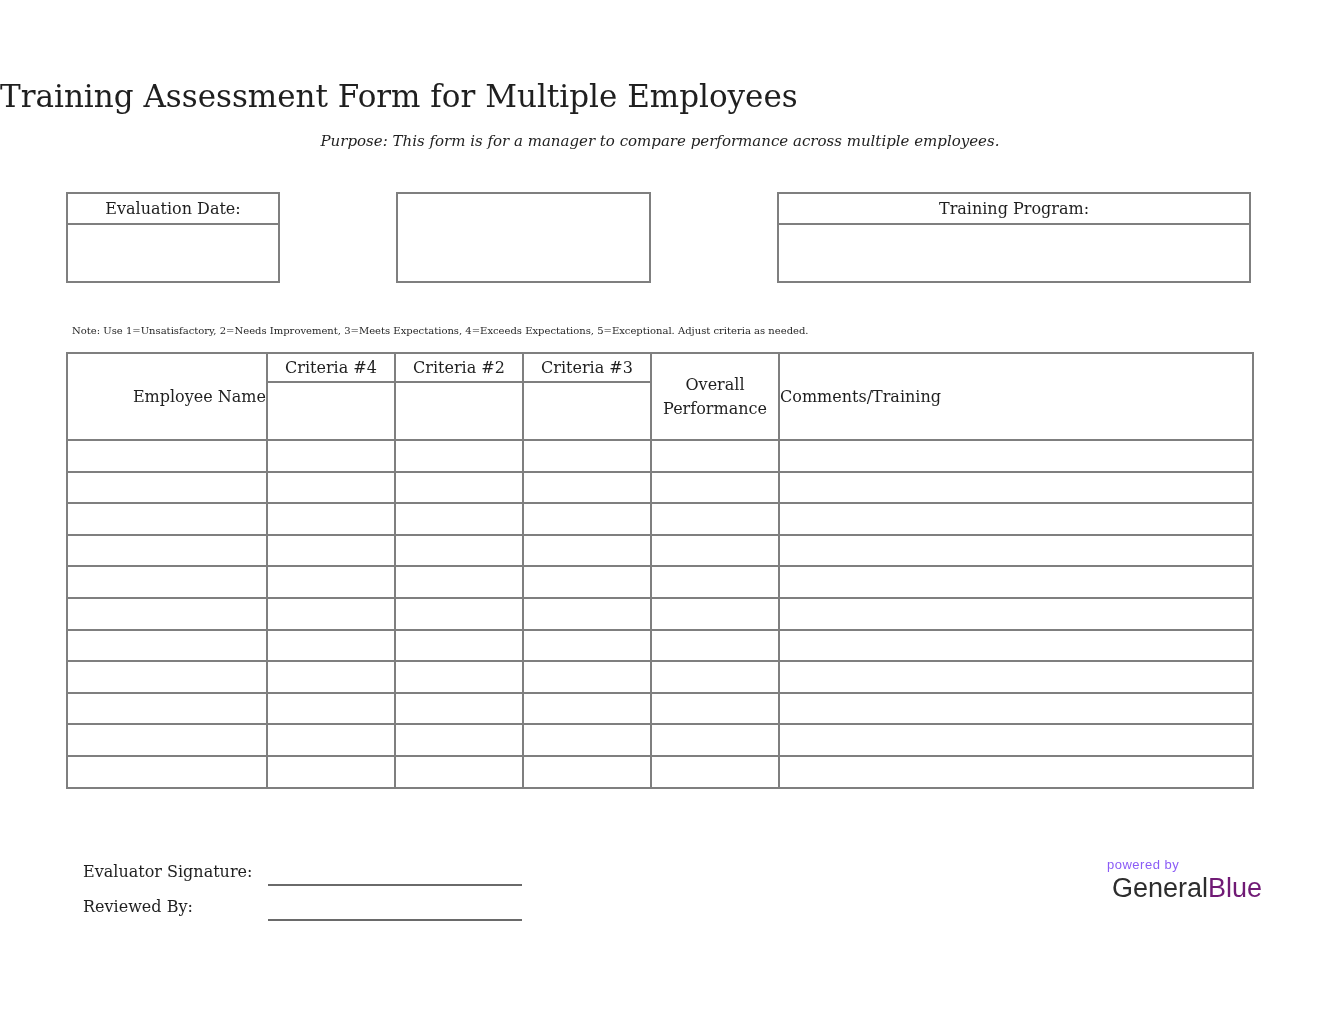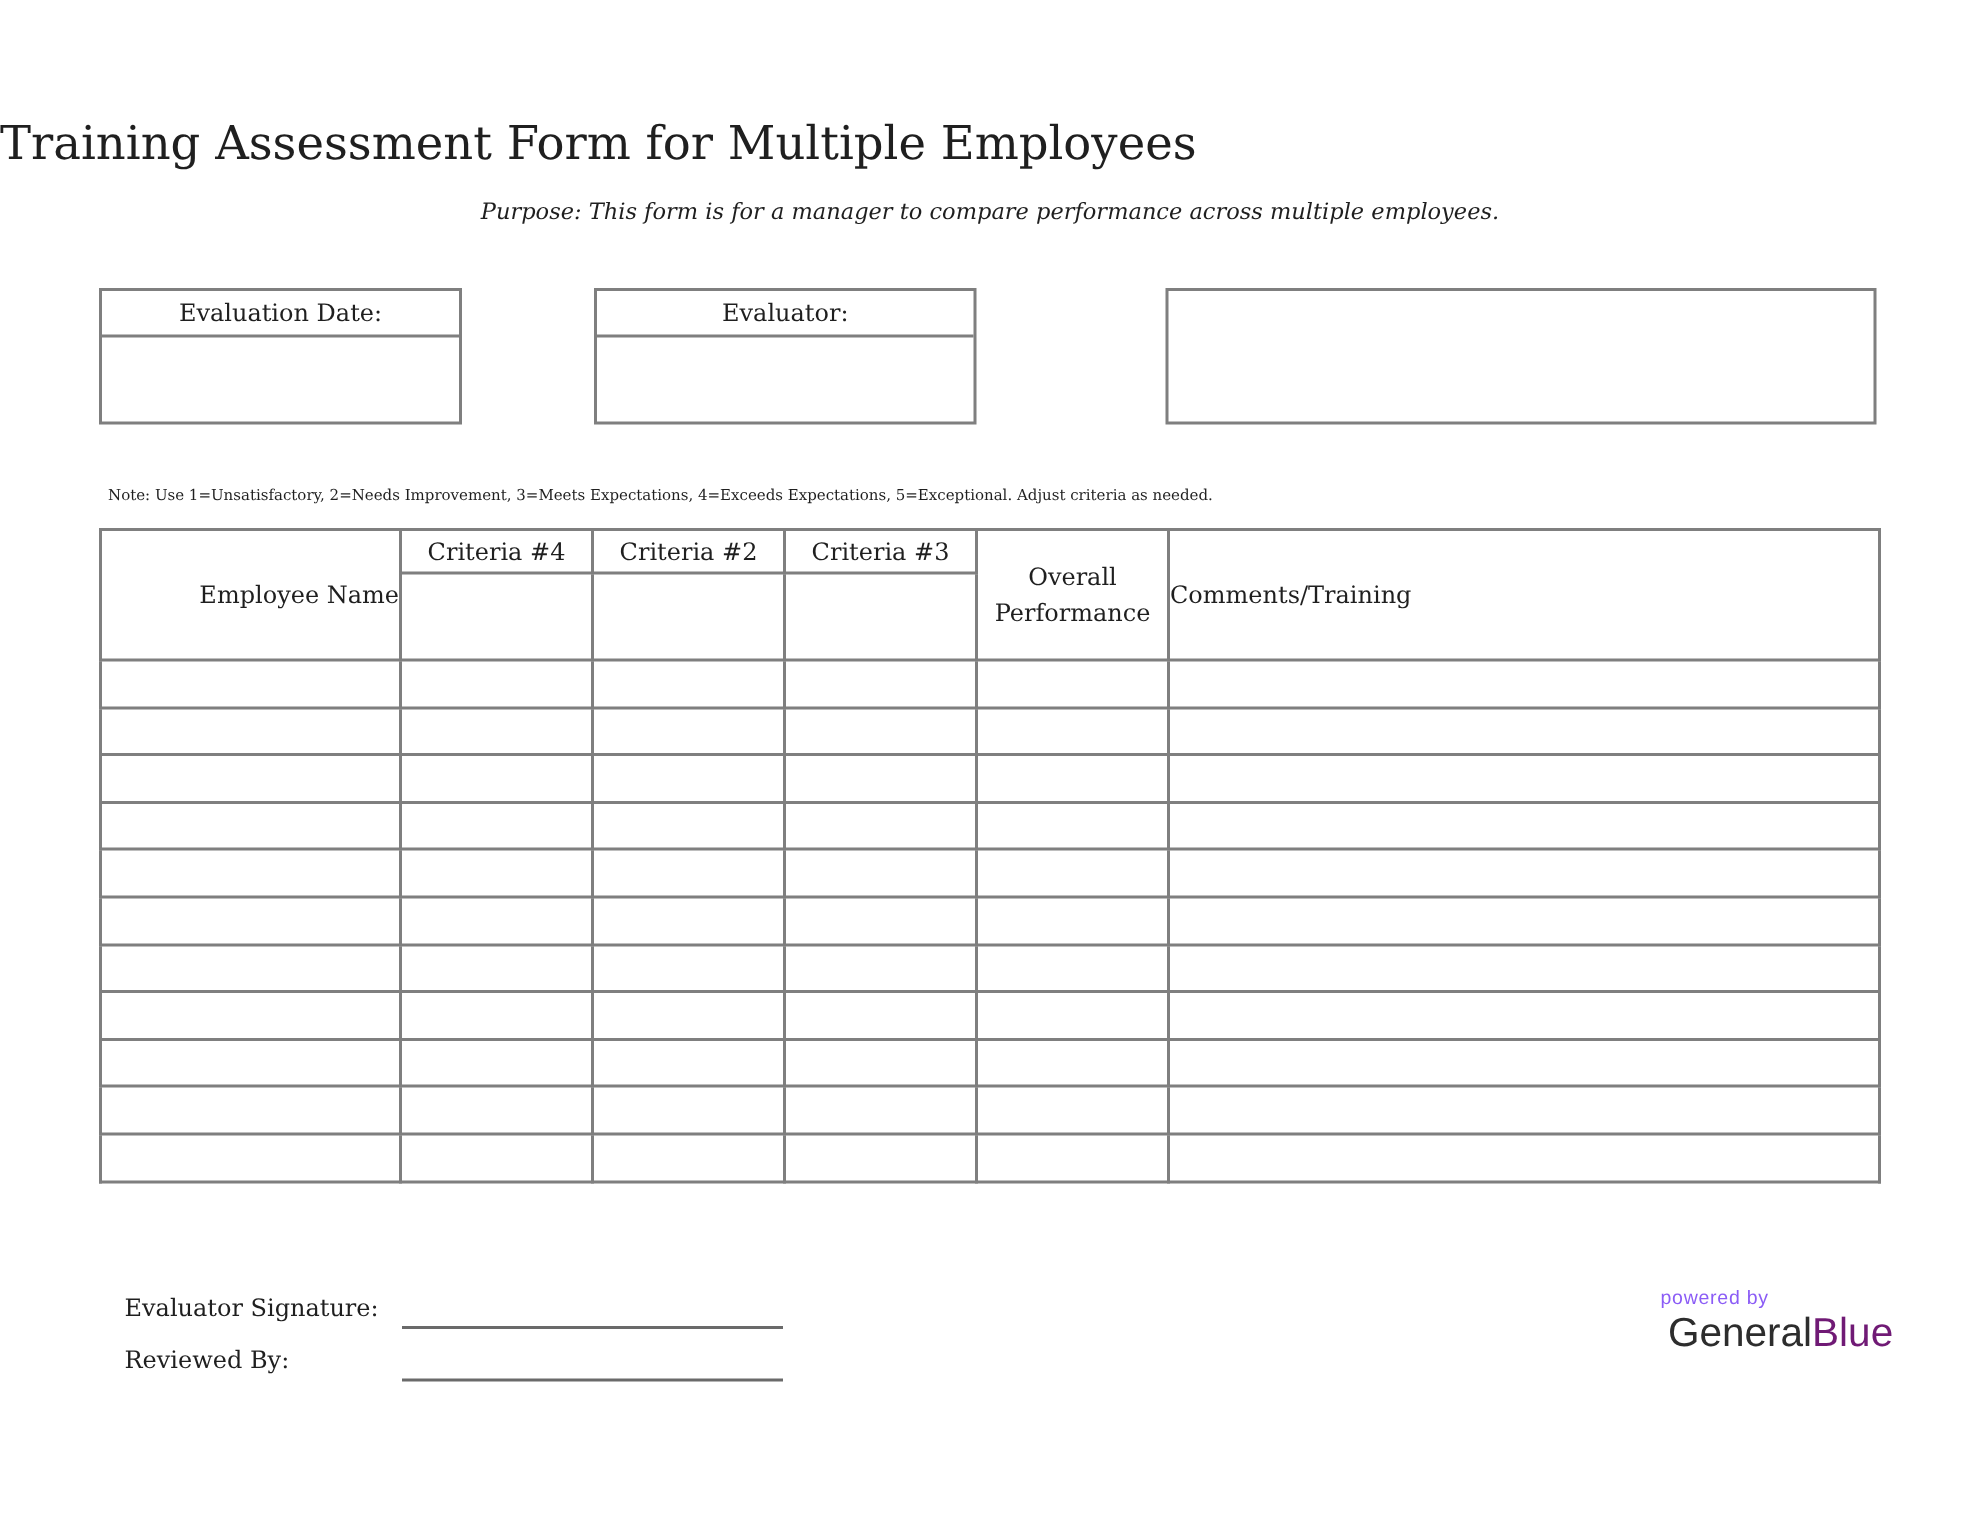--- a/index.html
+++ b/index.html
@@ -38,21 +38,21 @@
     background: #ffffff;
   }
   .info-box .label {
     height: 29px;
     line-height: 29px;
     text-align: center;
     font-size: 16px;
     border-bottom: 2px solid #7f7f7f;
   }
   .info-box .value { height: 56px; }
-  #box-date      { left: 66px;  width: 242px; }
+  #box-date      { left: 66px;  width: 214px; }
   #box-evaluator { left: 396px; width: 255px; }
   #box-program   { left: 777px; width: 474px; }
 
   .note {
     position: absolute;
     top: 325px; left: 72px;
     font-size: 10px;
     margin: 0;
   }
 
@@ -127,25 +127,25 @@
 
   <h1 class="title">Training Assessment Form for Multiple Employees</h1>
   <p class="subtitle">Purpose: This form is for a manager to compare performance across multiple employees.</p>
 
   <div class="info-box" id="box-date">
     <div class="label">Evaluation Date:</div>
     <div class="value"></div>
   </div>
 
   <div class="info-box" id="box-evaluator">
-    <div class="label">Evaluator:</div>
     <div class="value"></div>
   </div>
 
   <div class="info-box" id="box-program">
+    <div class="label">Training Program:</div>
     <div class="value"></div>
   </div>
 
   <p class="note">Note: Use 1=Unsatisfactory, 2=Needs Improvement, 3=Meets Expectations, 4=Exceeds Expectations, 5=Exceptional. Adjust criteria as needed.</p>
 
   <table class="assessment">
     <colgroup>
       <col style="width:200px">
       <col style="width:128px">
       <col style="width:128px">

